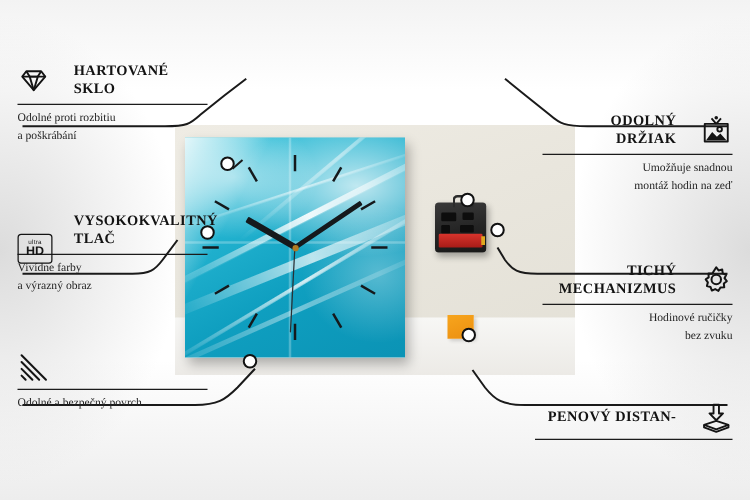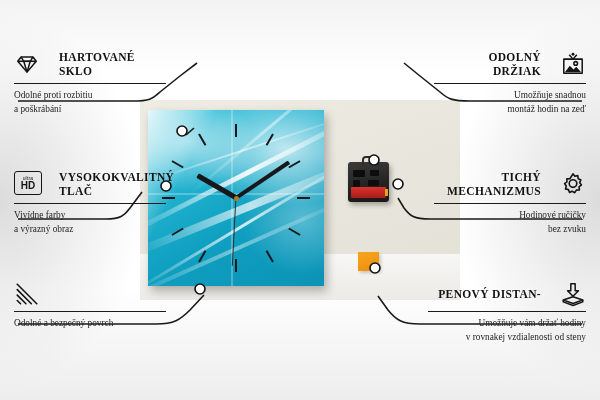--- a/index.html
+++ b/index.html
@@ -200,39 +200,40 @@
   }
   .ico {
     flex: 0 0 auto;
     width: 26px; height: 26px;
     display: block;
   }
   .ico svg { display: block; width: 26px; height: 26px; }
 
   .left  { text-align: left;  }
   .right { text-align: right; }
-  .right .feat-head { flex-direction: row-reverse; }
+  .right .feat-head { flex-direction: row-reverse; margin-top: 40px; }
 
   #f-glass  { left: 14px;  top: 50px;  }
   #f-print  { left: 14px;  top: 170px; }
   #f-edges  { left: 14px;  top: 281px; }
   #f-holder { left: 434px; top: 50px;  }
   #f-mech   { left: 434px; top: 170px; }
   #f-foam   { left: 428px; top: 281px; width: 158px; }
 
   .hd-badge {
     width: 26px; height: 22px;
     border: 1.6px solid #141414;
     border-radius: 3px;
     display: flex;
     flex-direction: column;
     align-items: center;
     justify-content: center;
     line-height: 1;
     font-family: "Liberation Sans", sans-serif;
+    margin-top: 16px;
   }
   .hd-badge .u { font-size: 5px; letter-spacing: .2px; color: #141414; }
   .hd-badge .h { font-size: 10px; font-weight: bold; color: #141414; margin-top: .5px; }
 </style>
 </head>
 <body>
 
 <div id="stage">
 
   <div class="photo">
@@ -448,19 +449,15 @@
           <path d="M12 14.5 L21 17.5 L12 20.8 L3 17.5 Z"></path>
           <path d="M3 17.5 V19.3 L12 22.6 L21 19.3 V17.5"></path>
         </g>
           </svg>
       </span>
       <div class="feat-title">
         <div>PENOVÝ DISTAN-</div>
       </div>
     </div>
     <div class="feat-rule"></div>
-    <div class="feat-desc">
-      <div>Umožňuje vám držať hodiny</div>
-      <div>v rovnakej vzdialenosti od steny</div>
-    </div>
   </div>
 
 </div>
 
 </body></html>

